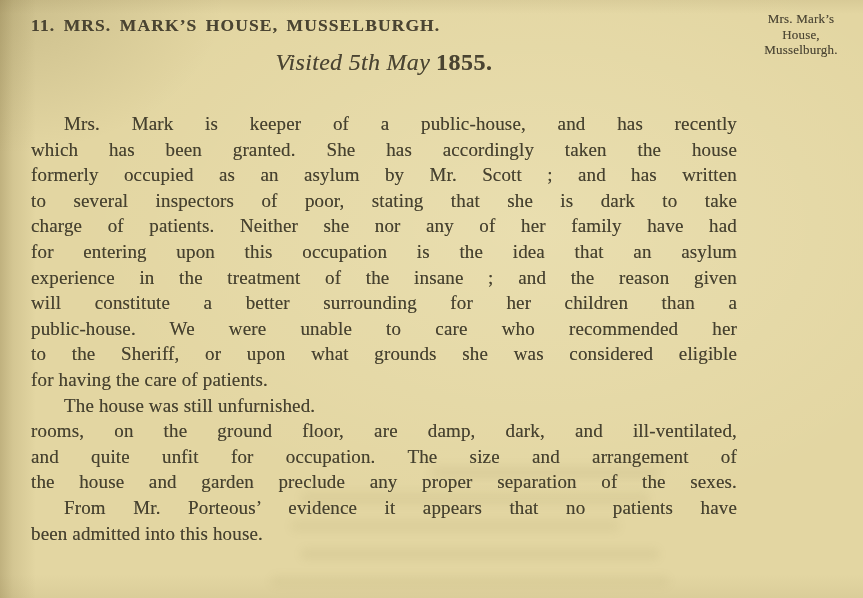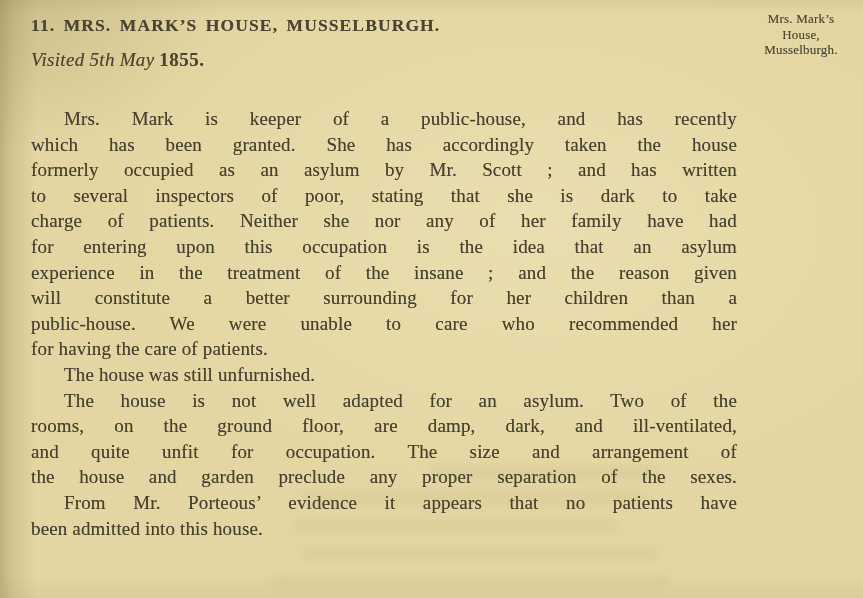--- a/index.html
+++ b/index.html
@@ -31,22 +31,22 @@
     font-size: 17.5px;
     font-weight: bold;
     letter-spacing: 1.1px;
     word-spacing: 3px;
     text-align: left;
     color: #4a4432;
     text-shadow: 0 0 0.6px rgba(74,68,50,0.55);
   }
   .subheading {
     margin-top: 13px;
-    font-size: 19px;
-    text-align: left;
+    font-size: 24px;
+    text-align: center;
     color: #4a4432;
     text-shadow: 0 0 0.5px rgba(74,68,50,0.5);
   }
   .subheading .it { font-style: italic; letter-spacing: 0.3px; }
   .subheading .yr { font-style: normal; font-weight: bold; letter-spacing: 0.5px; }
   .body-text {
     margin-top: 35px;
     font-size: 19px;
     line-height: 25.6px;
     letter-spacing: 0.15px;
@@ -101,23 +101,23 @@
     <div class="body-text">
       <div class="line ind">Mrs. Mark is keeper of a public-house, and has recently</div>
       <div class="line">which has been granted.  She has accordingly taken the house</div>
       <div class="line">formerly occupied as an asylum by Mr. Scott ; and has written</div>
       <div class="line">to several inspectors of poor, stating that she is dark to take</div>
       <div class="line">charge of patients.  Neither she nor any of her family have had</div>
       <div class="line">for entering upon this occupation is the idea that an asylum</div>
       <div class="line">experience in the treatment of the insane ; and the reason given</div>
       <div class="line">will constitute a better surrounding for her children than a</div>
       <div class="line">public-house.  We were unable to care who recommended her</div>
+      <div class="line">to the Sheriff, or upon what grounds she was considered eligible</div>
       <div class="line short">for having the care of patients.</div>
       <div class="line ind short">The house was still unfurnished.</div>
-      <div class="line ind">The house is not well adapted for an asylum.  Two of the</div>
       <div class="line">rooms, on the ground floor, are damp, dark, and ill-ventilated,</div>
       <div class="line">and quite unfit for occupation.  The size and arrangement of</div>
       <div class="line">the house and garden preclude any proper separation of the sexes.</div>
       <div class="line ind">From Mr. Porteous’ evidence it appears that no patients have</div>
       <div class="line short">been admitted into this house.</div>
     </div>
   </div>
 
   <div class="smudge s1"></div>
   <div class="smudge s2"></div>

